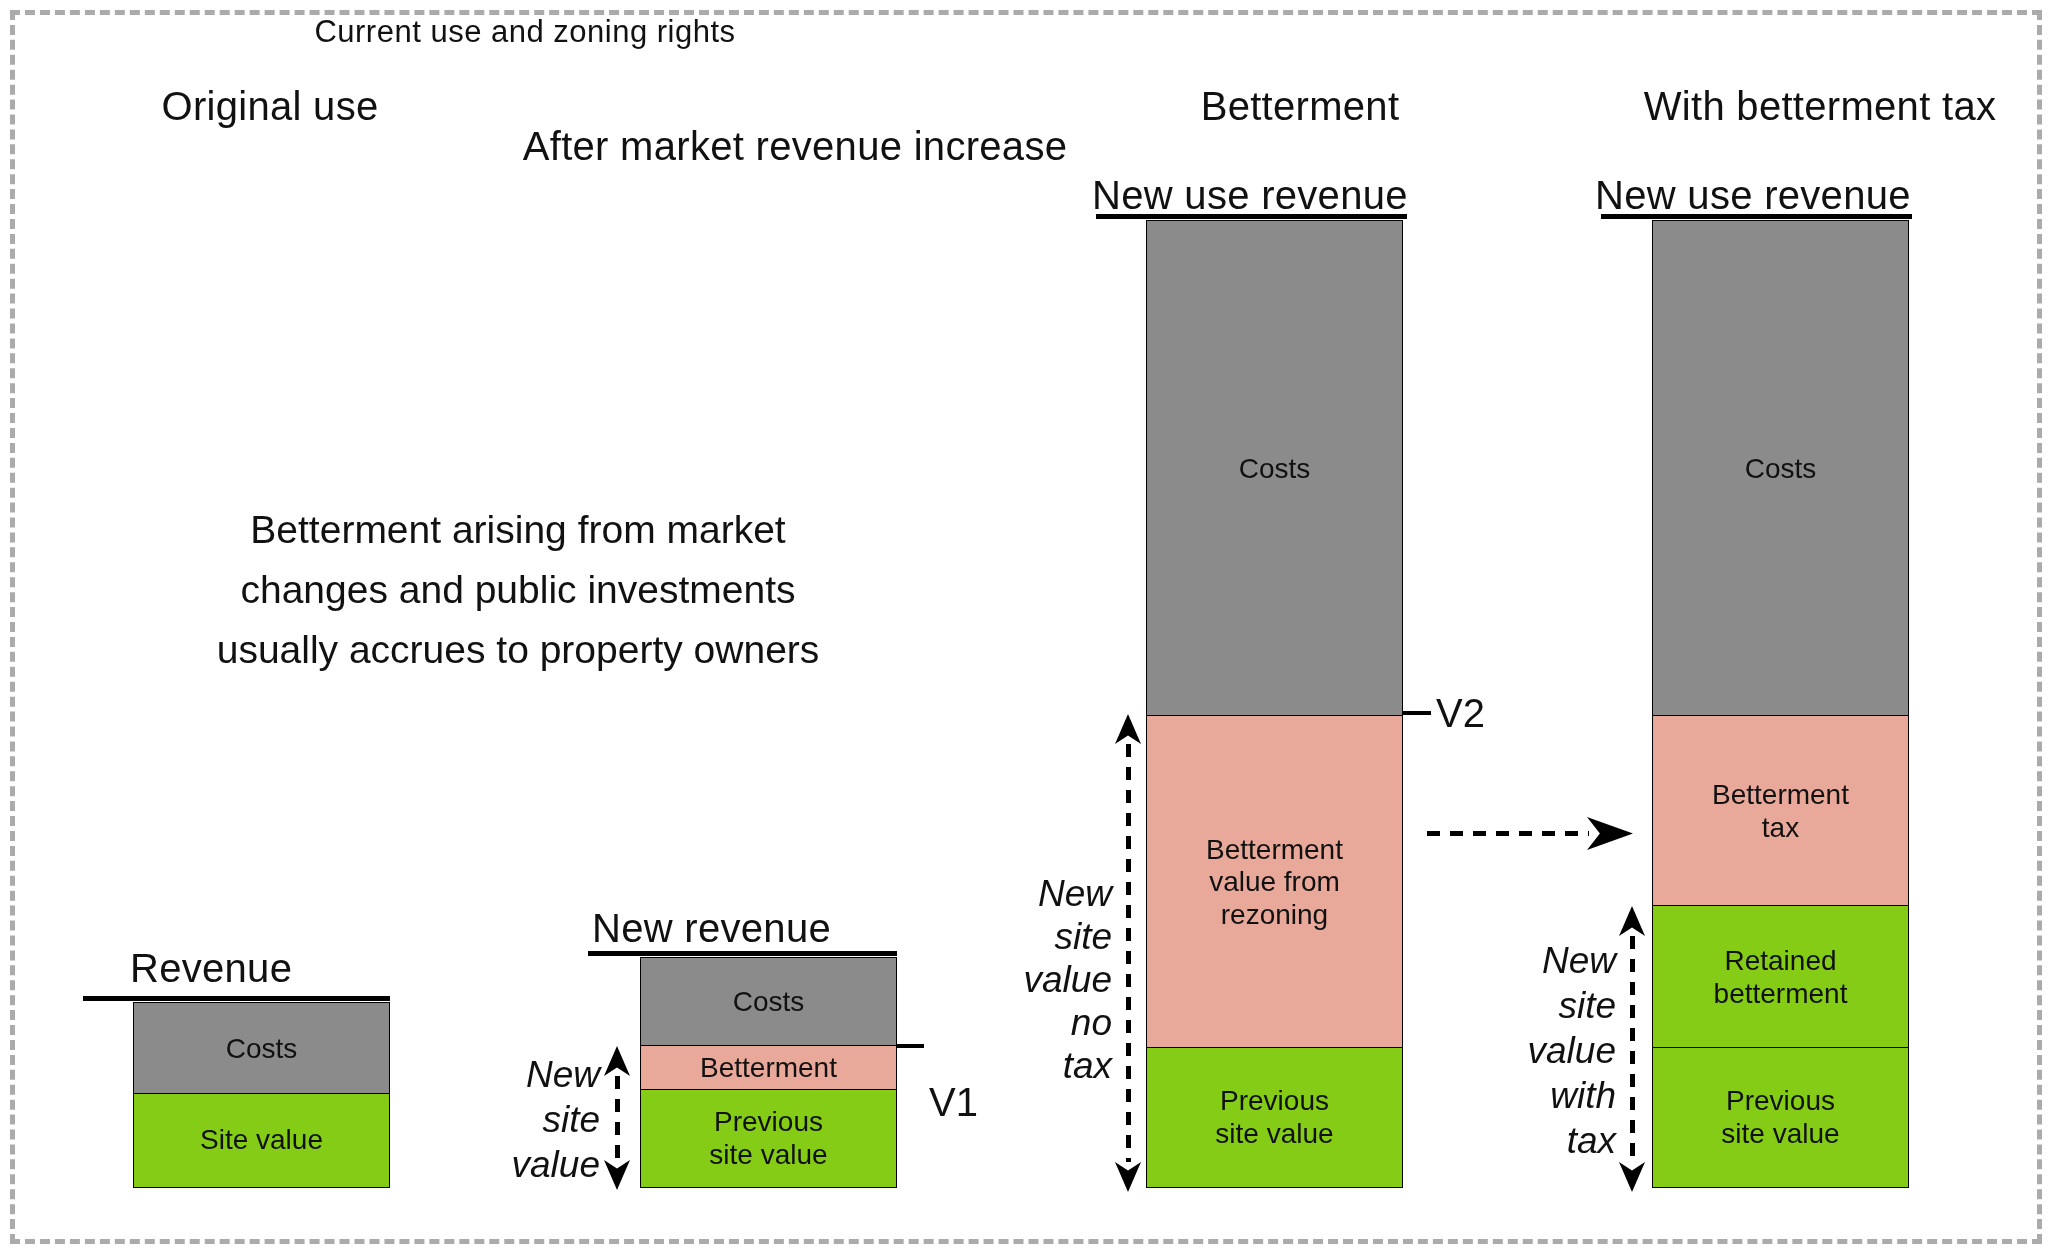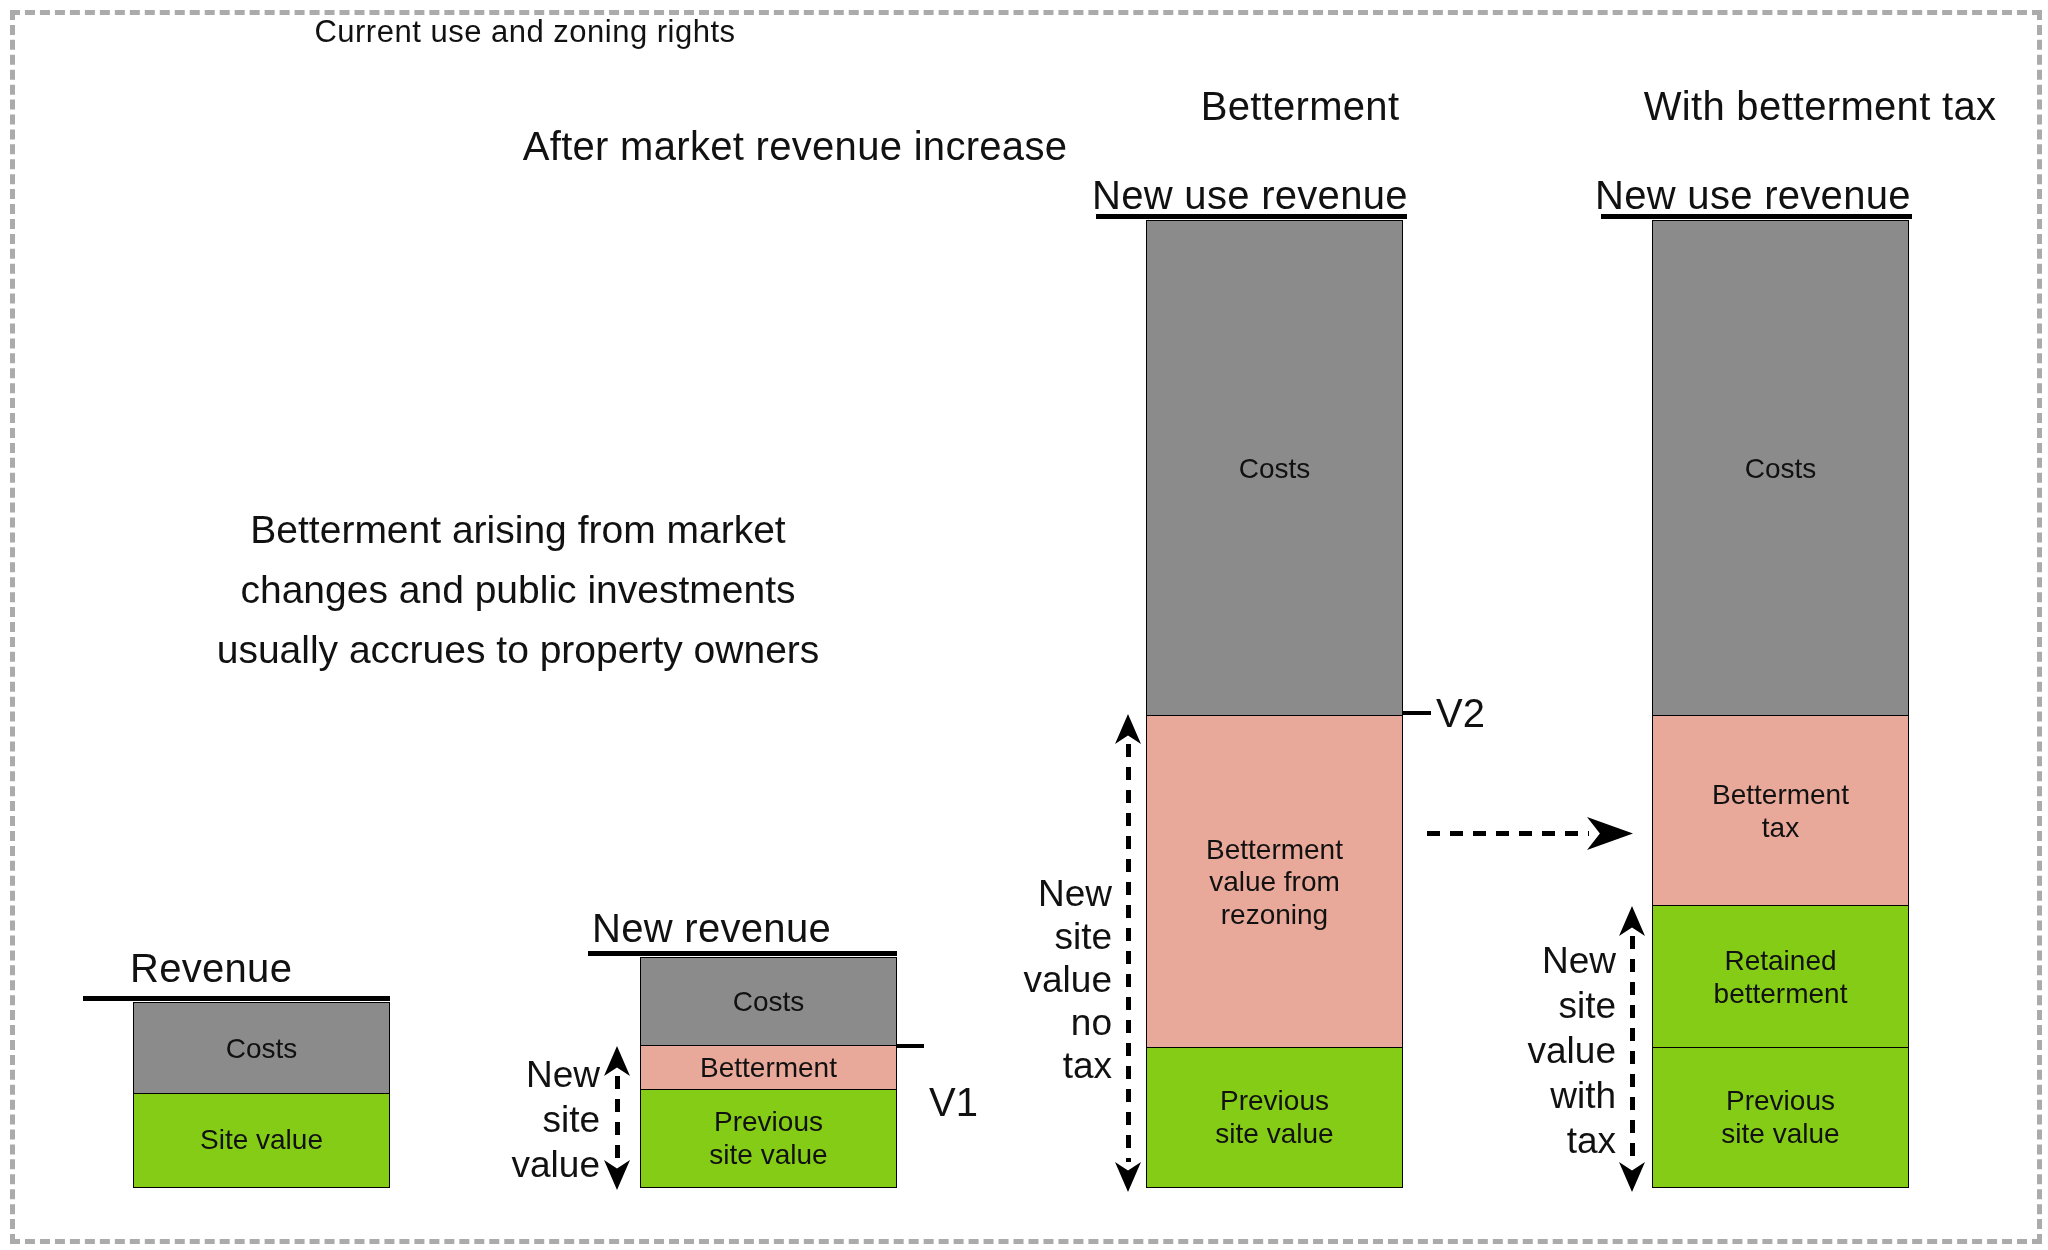--- a/index.html
+++ b/index.html
@@ -7,21 +7,21 @@
     position:relative;
     width:2048px;height:1250px;
     background:#ffffff;
     font-family:"Liberation Sans","DejaVu Sans",sans-serif;
     color:#111111;
     overflow:hidden;
   }
   .abs{position:absolute;}
   .pre{white-space:pre-line;}
   .center{text-align:center;}
-  .right{text-align:right;}
+  .right{text-align:right;font-style:italic;}
 
   
   .frame{
     left:10px;top:10px;width:2022px;height:1224px;
     border:5px dashed #ababab;
   }
 
   
   .group-title{top:14px;font-size:31px;letter-spacing:.5px;}
   .gt1{left:95px;width:860px;}
@@ -104,20 +104,21 @@
     clip-path:polygon(0 0,100% 50%,0 100%,28% 50%);}
 </style>
 </head>
 <body>
 
 <div class="figure">
 
   <div class="abs frame"></div>
 
   <div class="abs group-title gt1 center">Current use and zoning rights</div>
+  <div class="abs col-head ch1 center">Original use</div>
   <div class="abs col-head ch2 center">After market revenue increase</div>
   <div class="abs col-head ch3 center">Betterment</div>
   <div class="abs note center pre">Betterment arising from market
 changes and public investments
 usually accrues to property owners</div>
 
   <div class="abs col-head ch4 center">With betterment tax</div>
 
   <div class="abs rev-label rl1">Revenue</div>
   <div class="abs rev-line ln1"></div>

